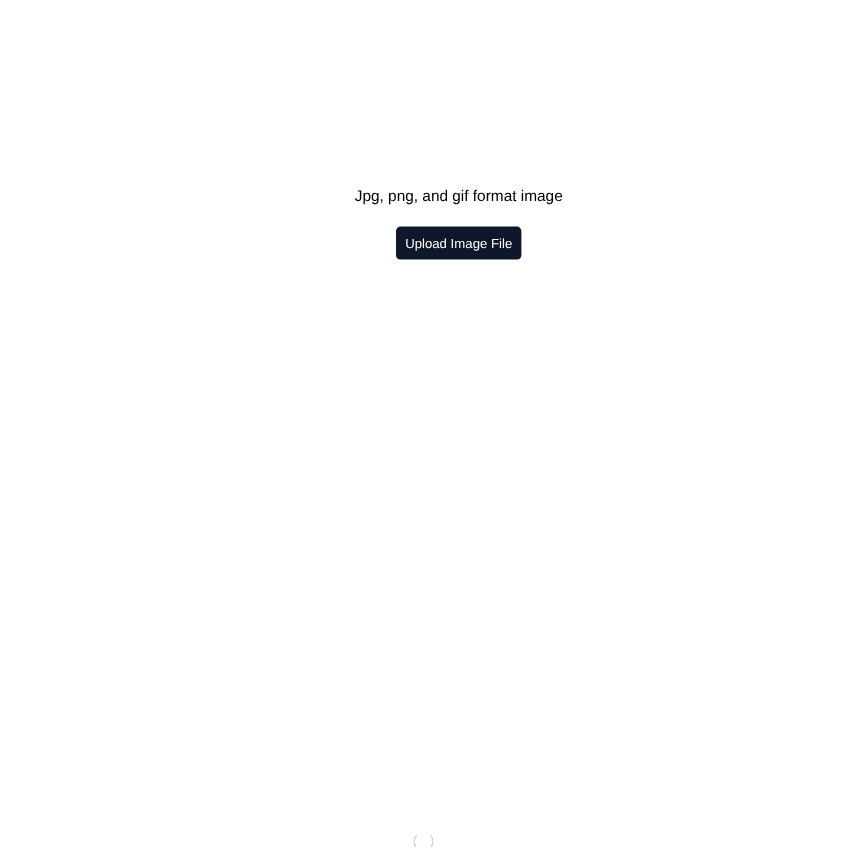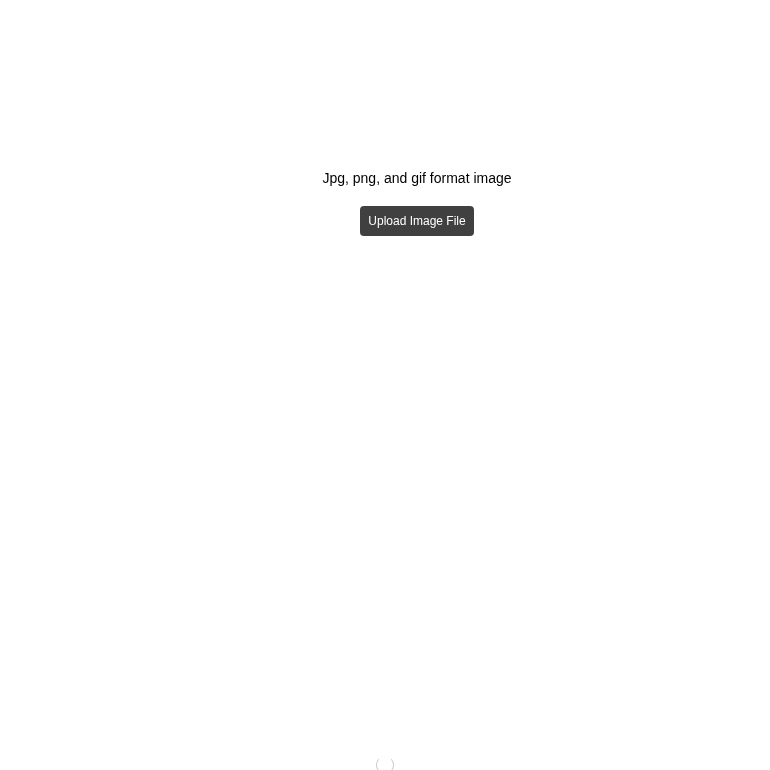--- a/index.html
+++ b/index.html
@@ -24,21 +24,21 @@
       align-items: center;
       margin-left: 32px;
     }
     .format-label {
       font-size: 14px;
       color: #000000;
       margin-bottom: 20px;
       text-align: center;
     }
     .upload-button {
-      background: #404040;
+      background: #0f172a;
       color: #ffffff;
       border: none;
       border-radius: 4px;
       padding: 8px 8px;
       font-size: 12px;
       cursor: pointer;
       font-family: inherit;
     }
     .spinner-container {
       position: absolute;

